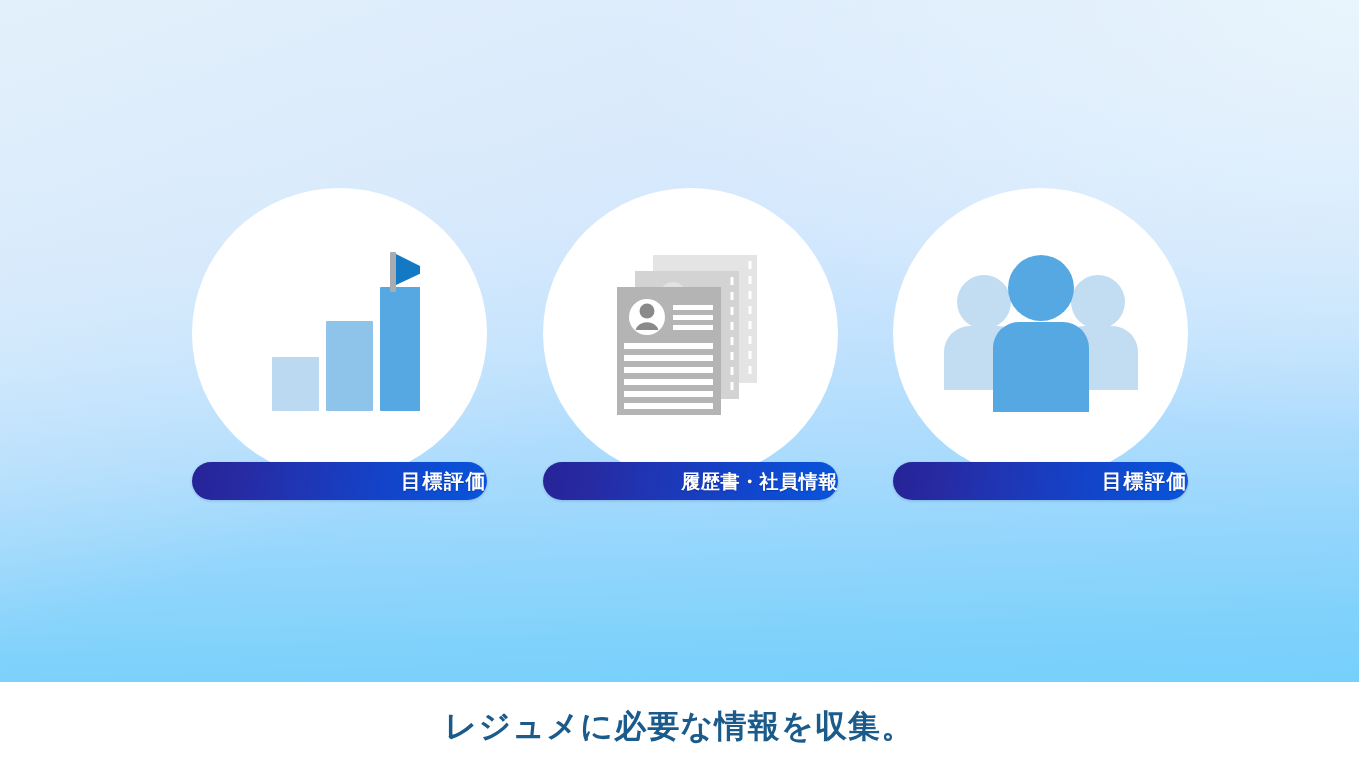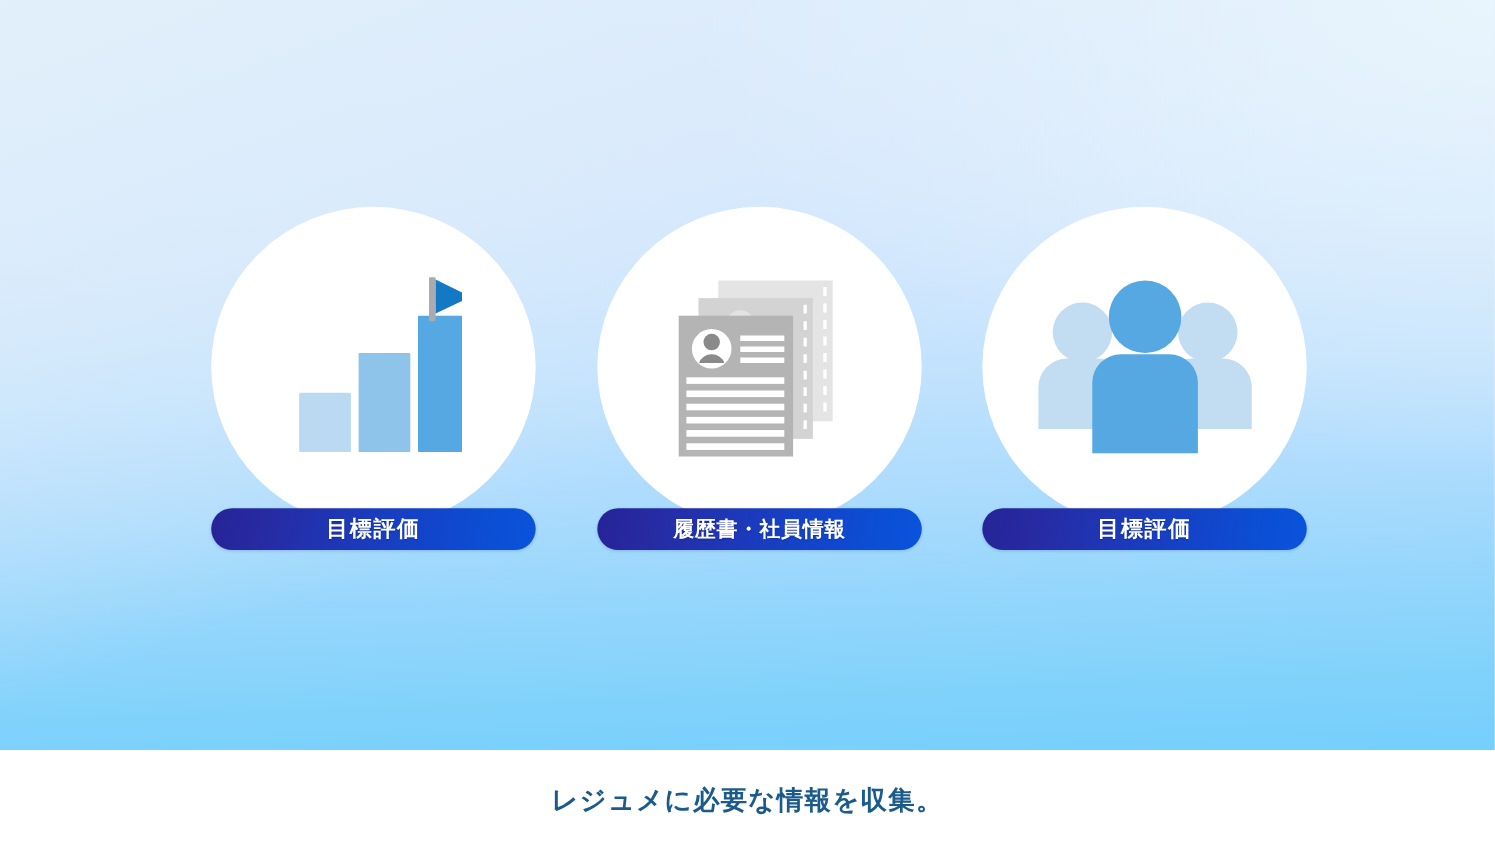--- a/index.html
+++ b/index.html
@@ -82,21 +82,21 @@
   .pill {
     position:absolute;
     left:0;
     top:274px;
     width:295px;
     height:38px;
     border-radius:19px;
     background:linear-gradient(100deg, #262397 0%, #272aa2 16%, #1d38b8 42%, #1245cb 68%, #0a50d6 88%, #0a53db 100%);
     display:flex;
     align-items:center;
-    justify-content:center;
+    justify-content:flex-end;
     box-shadow:0 1px 3px rgba(20,40,120,0.20);
   }
   .pill-text {
     color:#ffffff;
     font-size:20px;
     font-weight:bold;
     letter-spacing:1.5px;
     line-height:1;
     white-space:nowrap;
     text-shadow:0 1px 1px rgba(10,20,90,0.35);
@@ -108,21 +108,21 @@
     position:absolute;
     left:0; top:682px;
     width:1359px; height:86px;
     background:#ffffff;
     display:flex;
     align-items:center;
     justify-content:center;
   }
   .caption {
     color:#1b5b8b;
-    font-size:24px;
+    font-size:32px;
     font-weight:bold;
     letter-spacing:1.2px;
     white-space:nowrap;
     transform:translateY(2px);
   }
 
   svg { display:block; }
 </style>
 </head>
 <body>

